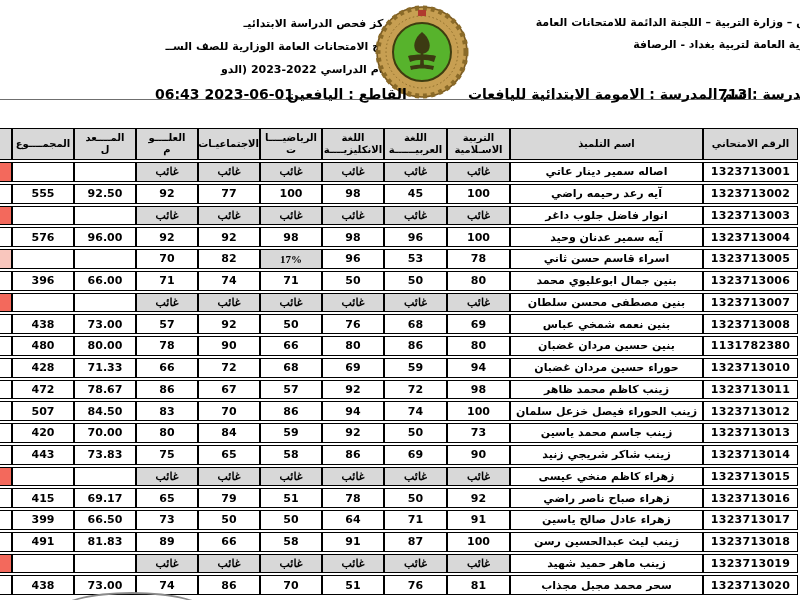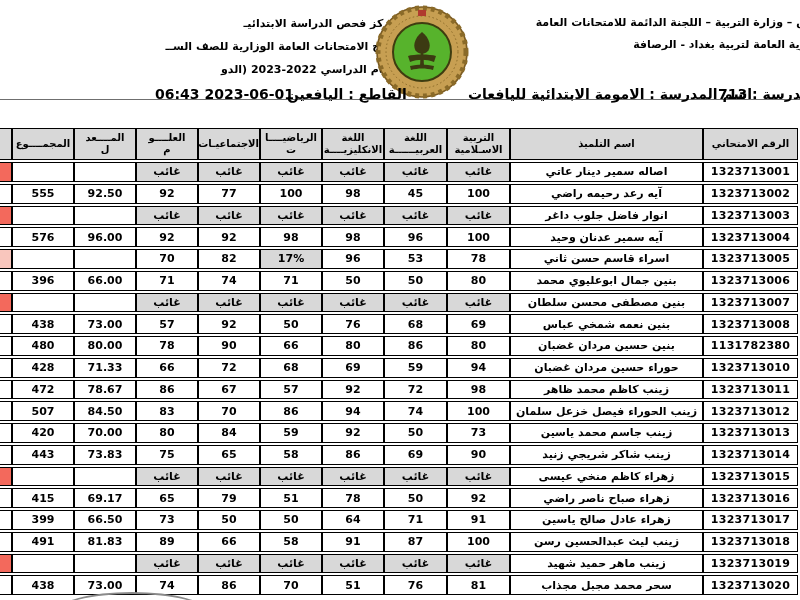--- a/index.html
+++ b/index.html
@@ -21,21 +21,21 @@
   .info-code{left:718px;}
   
   .table-wrap{position:absolute;top:126px;right:2px;width:846px;}
   table.grid{border-collapse:separate;border-spacing:0 2px;table-layout:fixed;width:846px;direction:rtl;}
   table.grid th{background:#d8d8d8;border:1px solid #000;font-size:10px;font-weight:bold;
                 height:30px;text-align:center;vertical-align:middle;white-space:pre-line;line-height:12px;padding:0;}
   table.grid td{border:1px solid #000;height:17.75px;font-size:11px;font-weight:bold;
                 text-align:center;vertical-align:middle;padding:0;overflow:hidden;}
   td.name-cell{text-align:right;padding-right:4px;font-size:10.5px;white-space:nowrap;}
   td.id-cell{font-size:11.5px;letter-spacing:.3px;}
-  td.gray{background:#d8d8d8;font-size:10px;}
+  td.gray{background:#d8d8d8;font-size:10px;font-family:Liberation Serif, serif;}
   td.flag-red{background:#f3695c;}
   td.flag-pink{background:#f9c6bd;}
   
   .stamp-arc{position:absolute;left:55px;top:592px;width:150px;height:38px;
              border:2px solid #8a8a8a;border-radius:50%;background:transparent;}
 </style>
 </head>
 <body>
 
 <div class="page">

